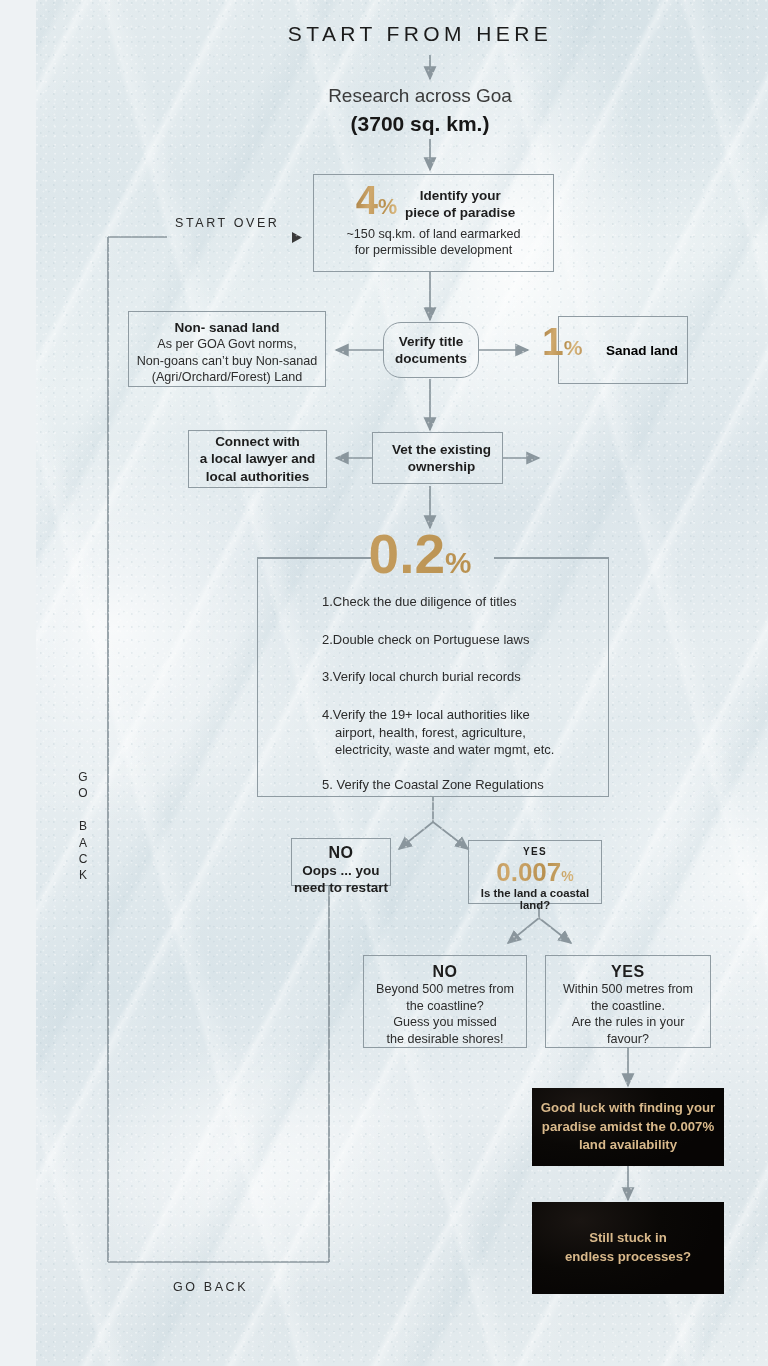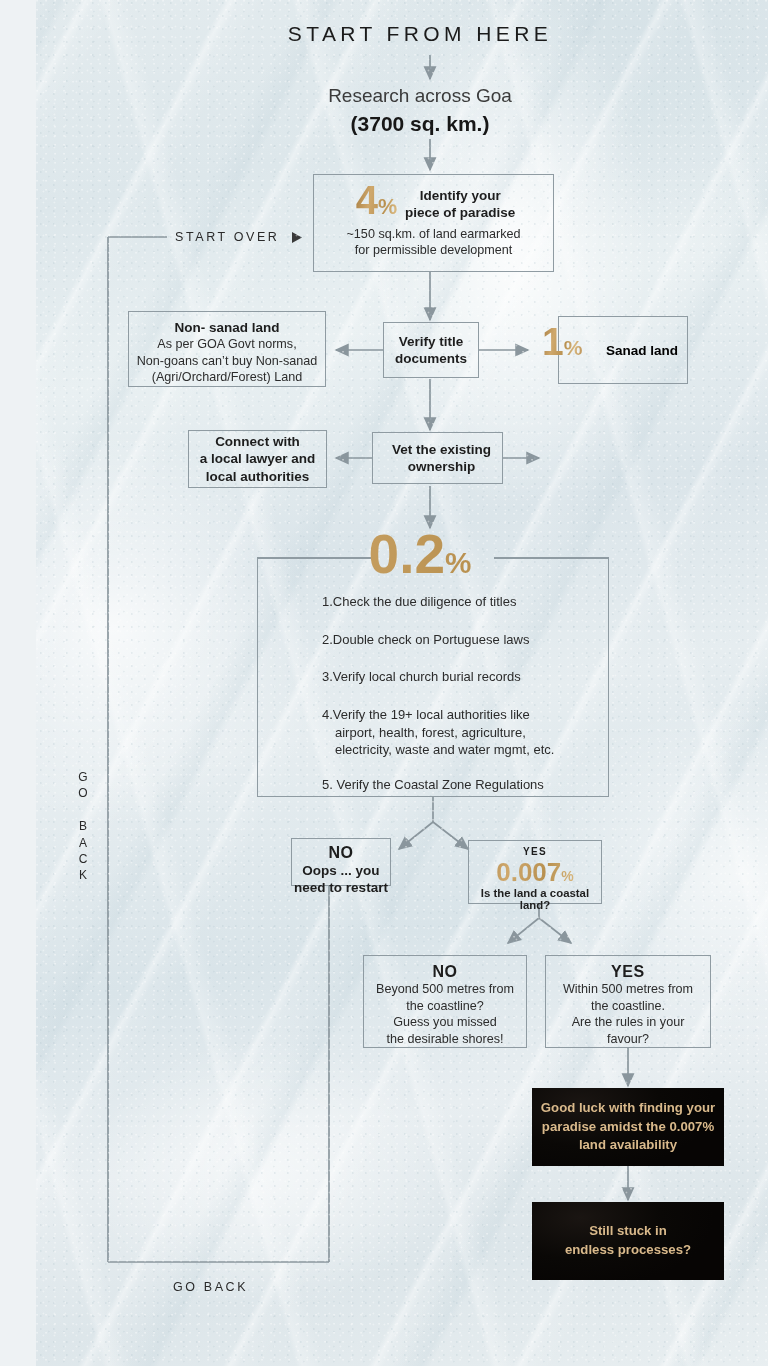--- a/index.html
+++ b/index.html
@@ -164,37 +164,37 @@
     <path d="M256,232 L266,237.5 L256,243 z" fill="#3a3a3a"></path>
   </svg>
 
   <div class="layer">
 
     <div class="hdr" style="left:0; top:22px; width:768px;">START FROM HERE</div>
 
     <div class="sub1" style="left:0; top:85px; width:768px;">Research across Goa</div>
     <div class="sub2" style="left:0; top:112px; width:768px;">(3700 sq. km.)</div>
 
-    <div class="startover" style="left:139px; top:230px;">START OVER</div>
+    <div class="startover" style="left:139px; top:216px;">START OVER</div>
 
     <div class="box" style="left:277px; top:174px; width:241px; height:98px;">
       <div style="display:flex; align-items:flex-start; justify-content:center; padding:5px 0 0 4px;">
         <div class="pct" style="font-size:40px; padding-right:8px;">
           <span>4</span><span class="sm">%</span>
         </div>
         <div style="text-align:center; padding-top:7px;">
           <div class="box-title">Identify your</div>
           <div class="box-title">piece of paradise</div>
         </div>
       </div>
       <div class="box-body" style="margin-top:4px;">~150 sq.km. of land earmarked</div>
       <div class="box-body">for permissible development</div>
     </div>
 
-    <div class="box" style="left:347px; top:322px; width:96px; height:56px; display:flex; flex-direction:column; align-items:center; justify-content:center;">
+    <div class="box" style="left:347px; top:322px; width:96px; height:56px; display:flex; flex-direction:column; align-items:center; justify-content:center;border-radius:18px;">
       <div class="box-title">Verify title</div>
       <div class="box-title">documents</div>
     </div>
 
     <div class="box" style="left:92px; top:311px; width:198px; height:76px; padding-top:7px;">
       <div class="box-title">Non- sanad land</div>
       <div class="box-body">As per GOA Govt norms,</div>
       <div class="box-body">Non-goans can’t buy Non-sanad</div>
       <div class="box-body">(Agri/Orchard/Forest) Land</div>
     </div>
@@ -265,21 +265,21 @@
     </div>
 
     <div class="dark" style="left:496px; top:1088px; width:192px; height:78px;">
       <div>
         <div>Good luck with finding your</div>
         <div>paradise amidst the 0.007%</div>
         <div>land availability</div>
       </div>
     </div>
 
-    <div class="dark" style="left:496px; top:1202px; width:192px; height:78px;">
+    <div class="dark" style="left:496px; top:1202px; width:192px; height:92px;">
       <div>
         <div>Still stuck in</div>
         <div>endless processes?</div>
       </div>
     </div>
 
     <div class="goback-v" style="left:40px; top:770px;">GO BACK</div>
 
     <div class="goback-h" style="left:137px; top:1280px;">GO BACK</div>
 

